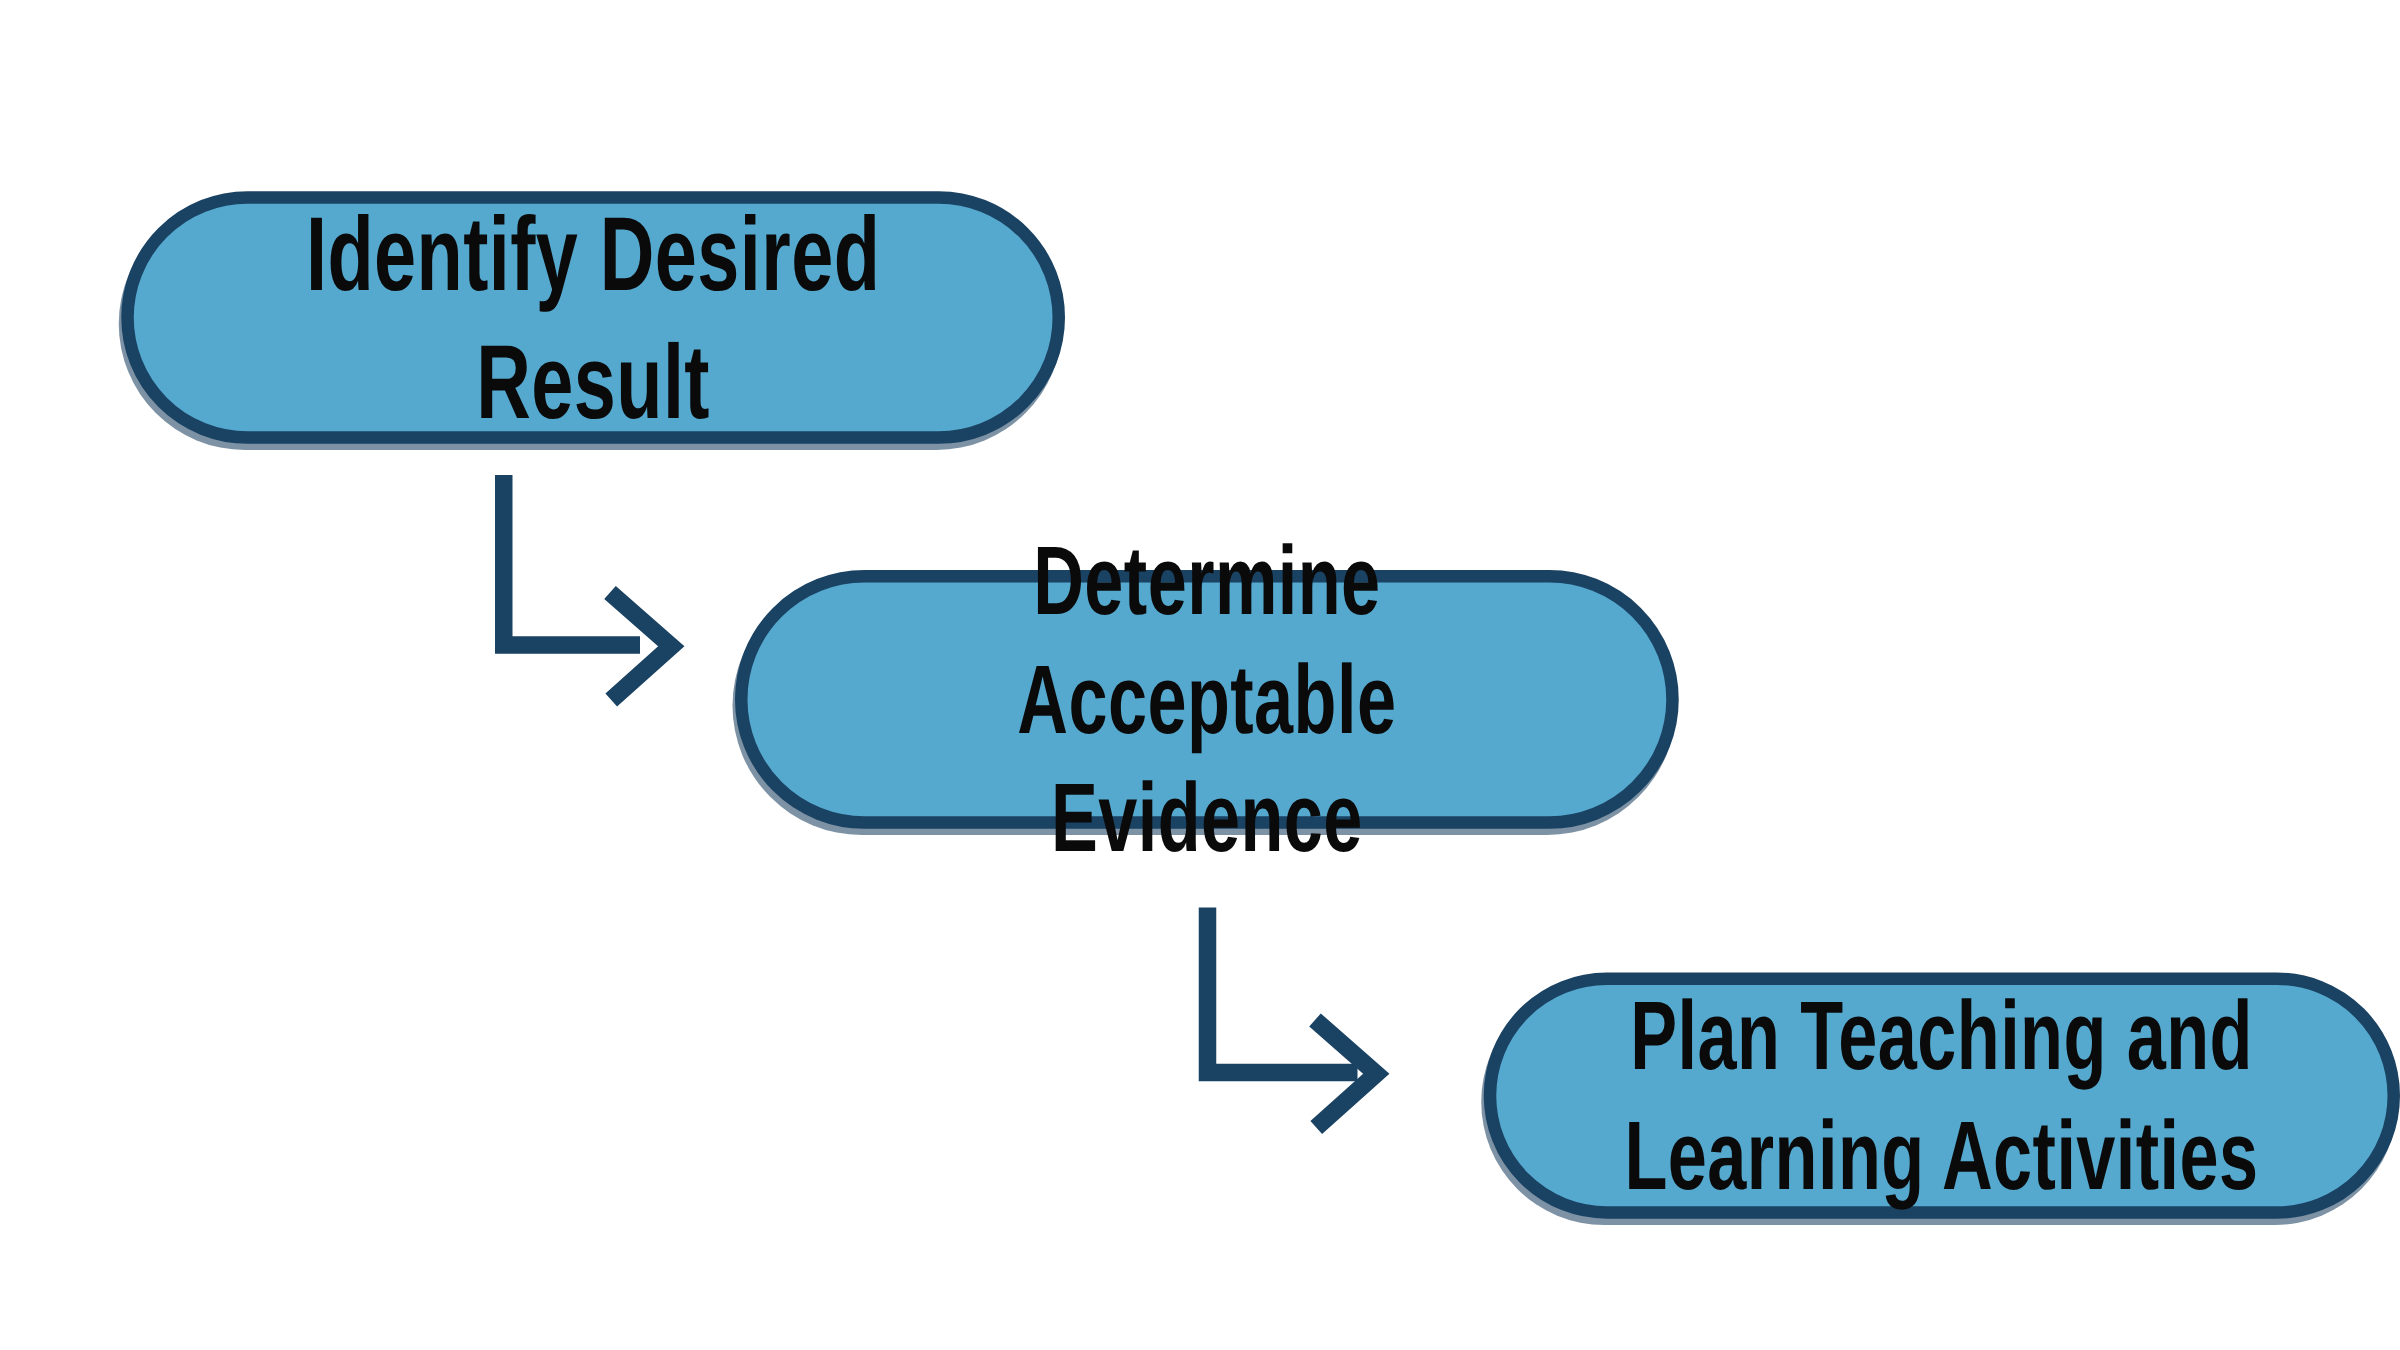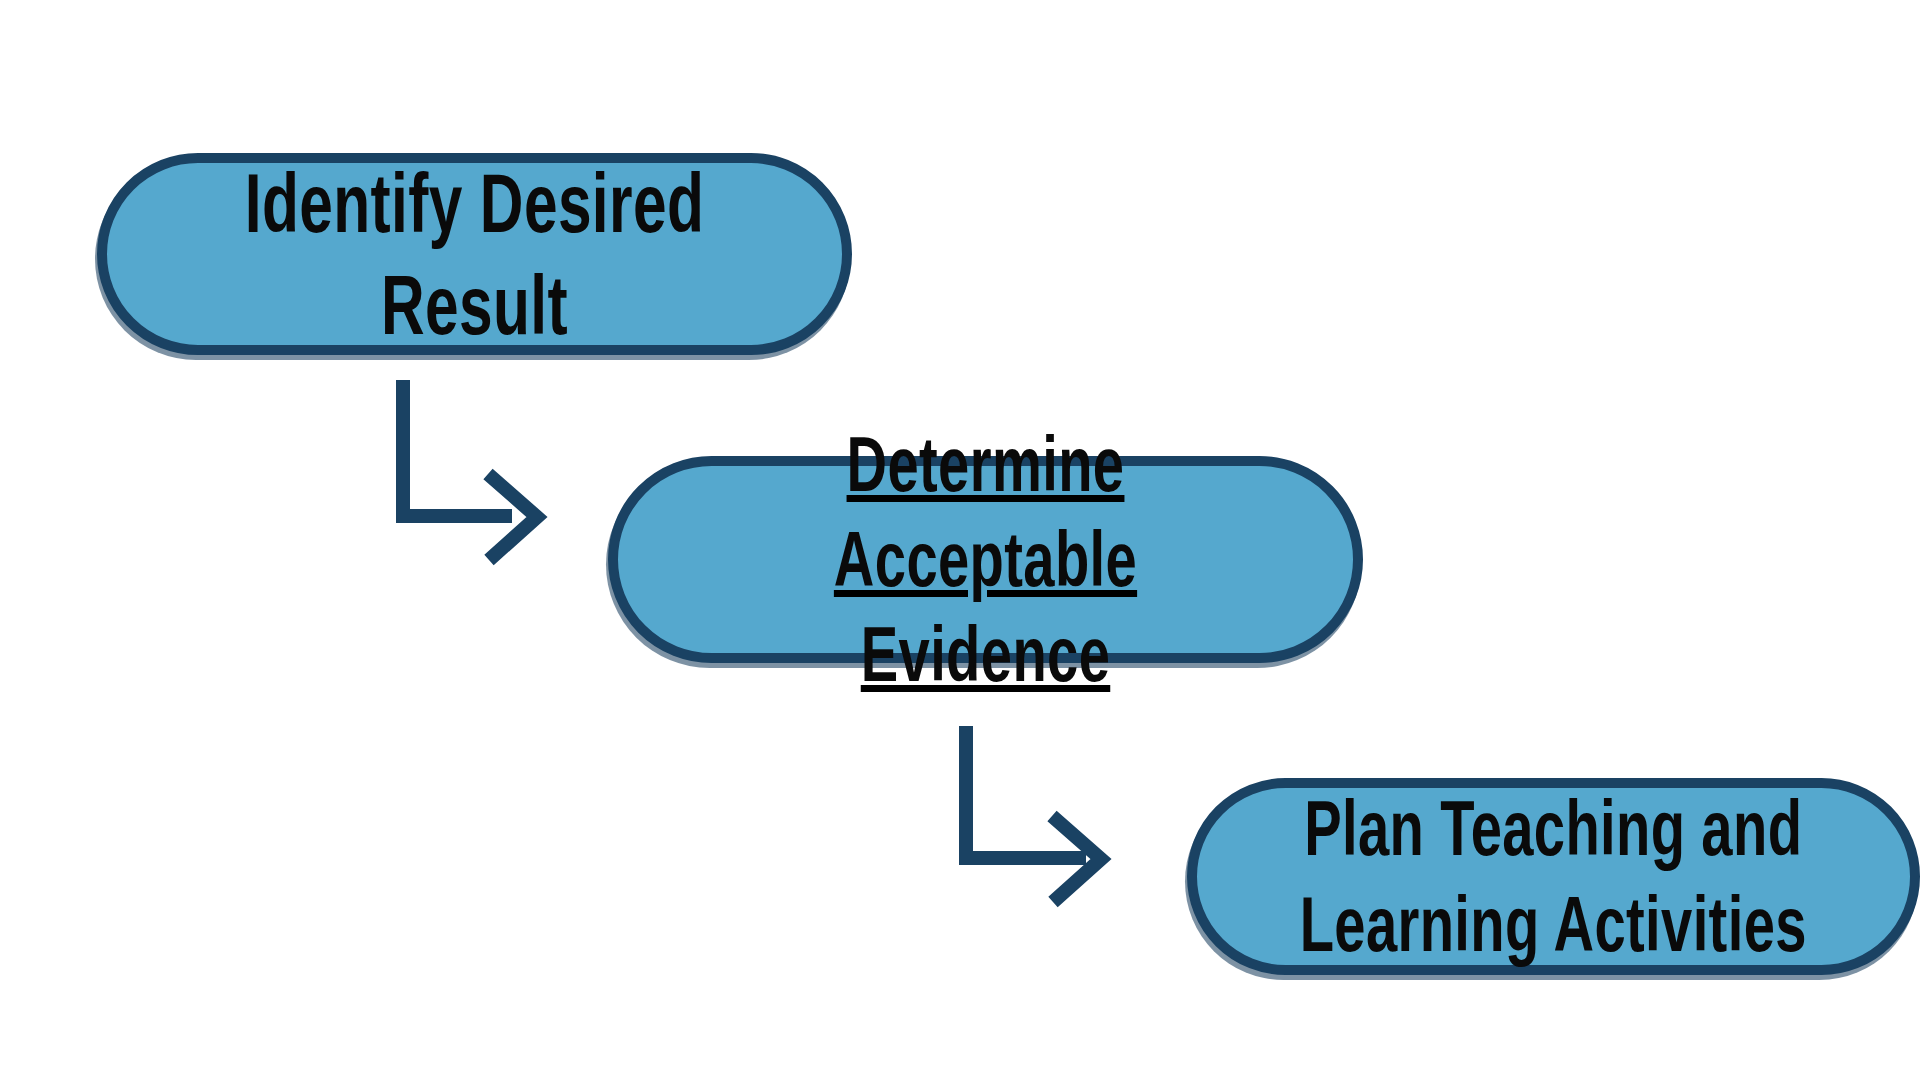--- a/index.html
+++ b/index.html
@@ -36,21 +36,21 @@
     display: inline-block;
     font-weight: 700;
     color: var(--text);
     white-space: pre-line;
     transform: scaleX(0.72);
     transform-origin: center;
     line-height: 1.22;
     letter-spacing: 0.5px;
   }
   #step1 { left: 97px;  top: 153px; width: 755px; height: 202px; }
-  #step2 { left: 608px; top: 456px; width: 755px; height: 207px; text-decoration: underline; }
+  #step2 { left: 588px; top: 456px; width: 755px; height: 207px; }
   #step3 { left: 1187px; top: 778px; width: 733px; height: 197px; }
   #step1 .pill-label { font-size: 84px; }
   #step2 .pill-label { font-size: 78px; }
   #step3 .pill-label { font-size: 78px; }
   .connectors {
     position: absolute;
     left: 0; top: 0;
     width: 1920px; height: 1080px;
     pointer-events: none;
     color: var(--line);

